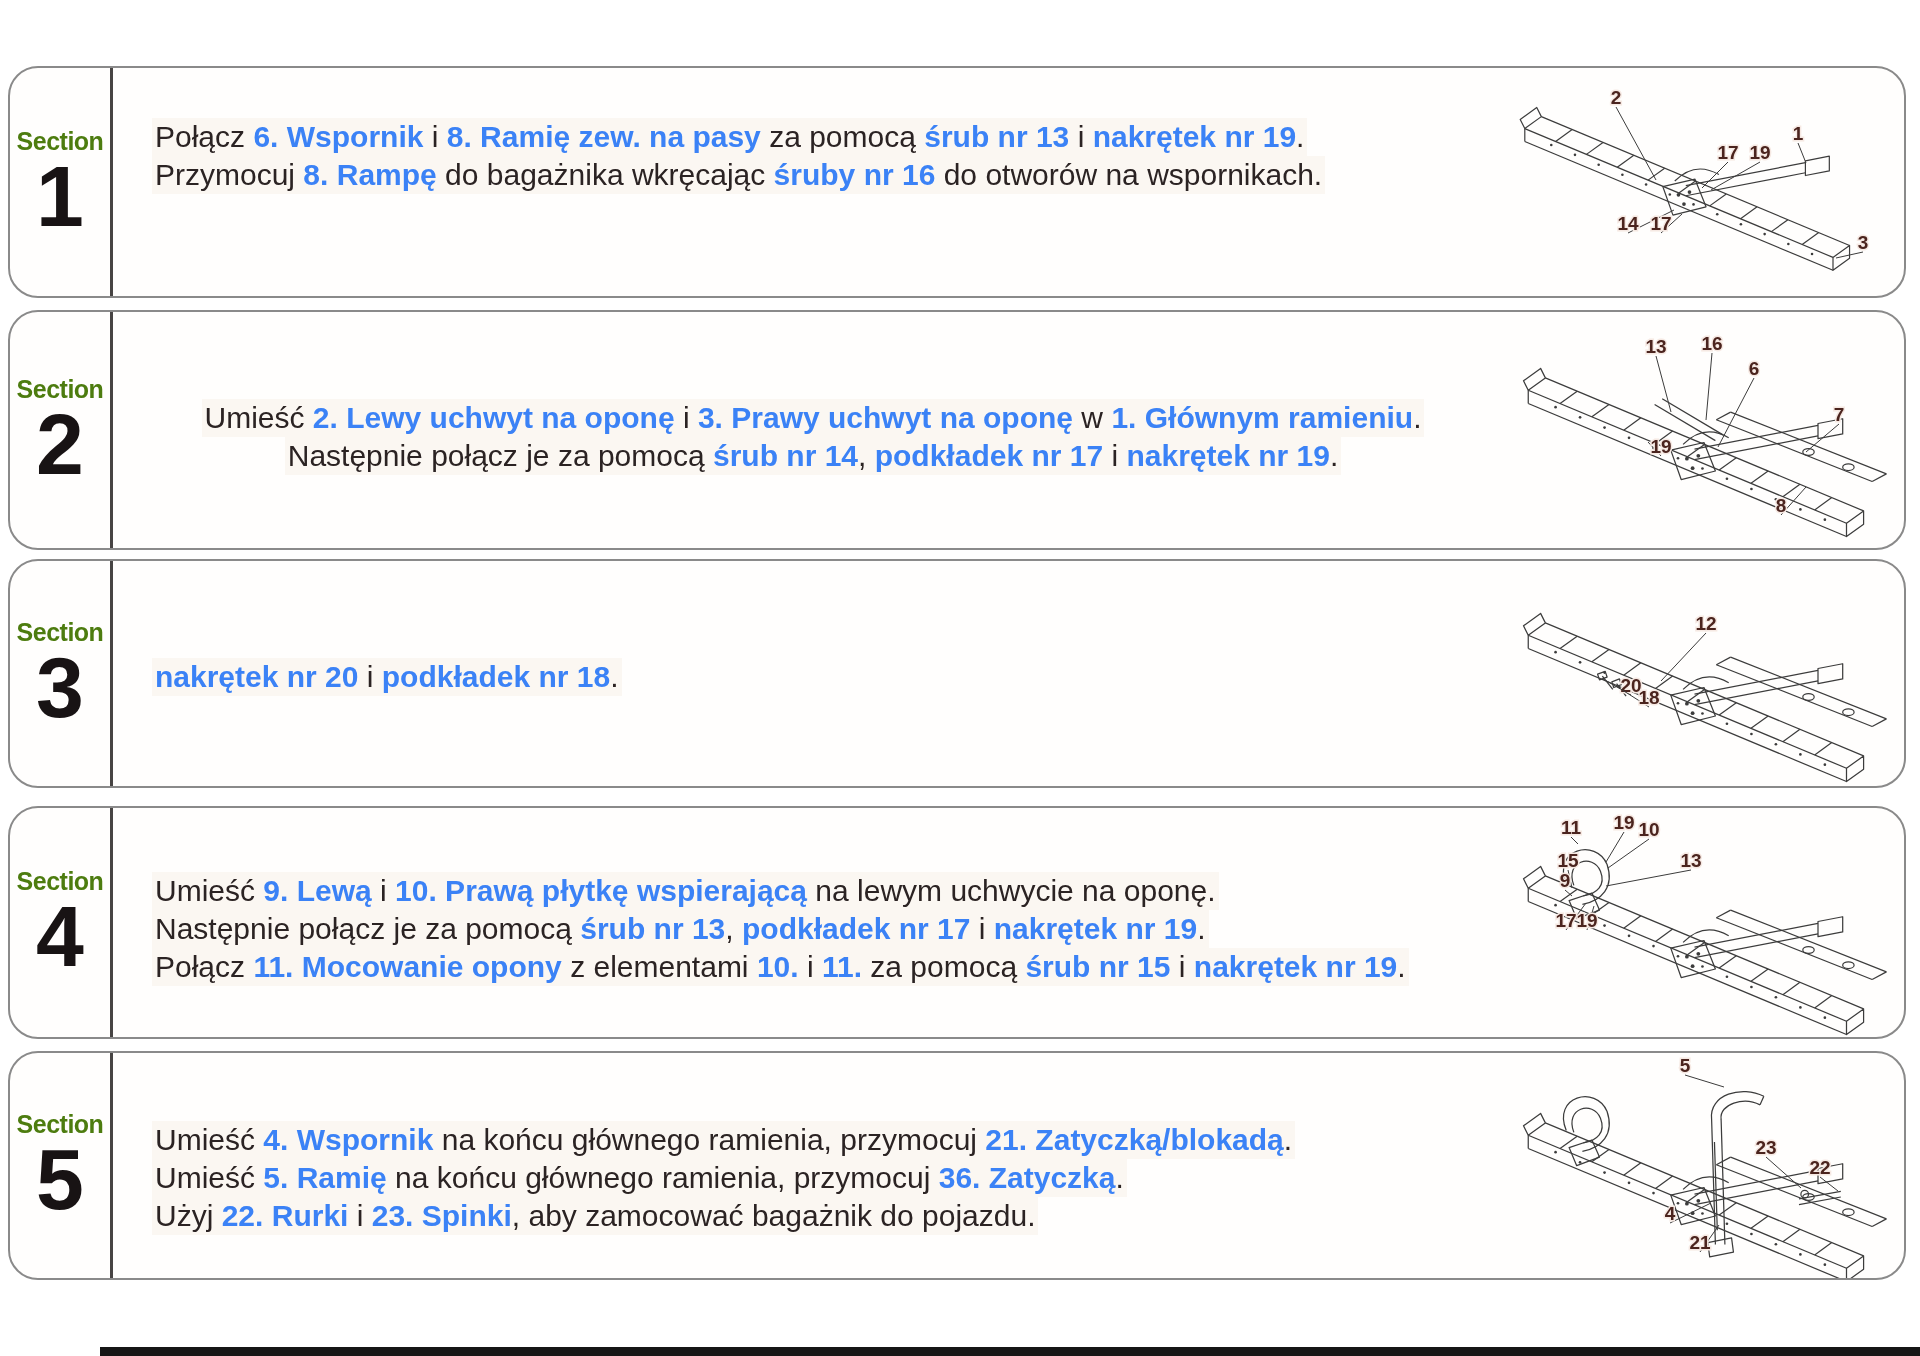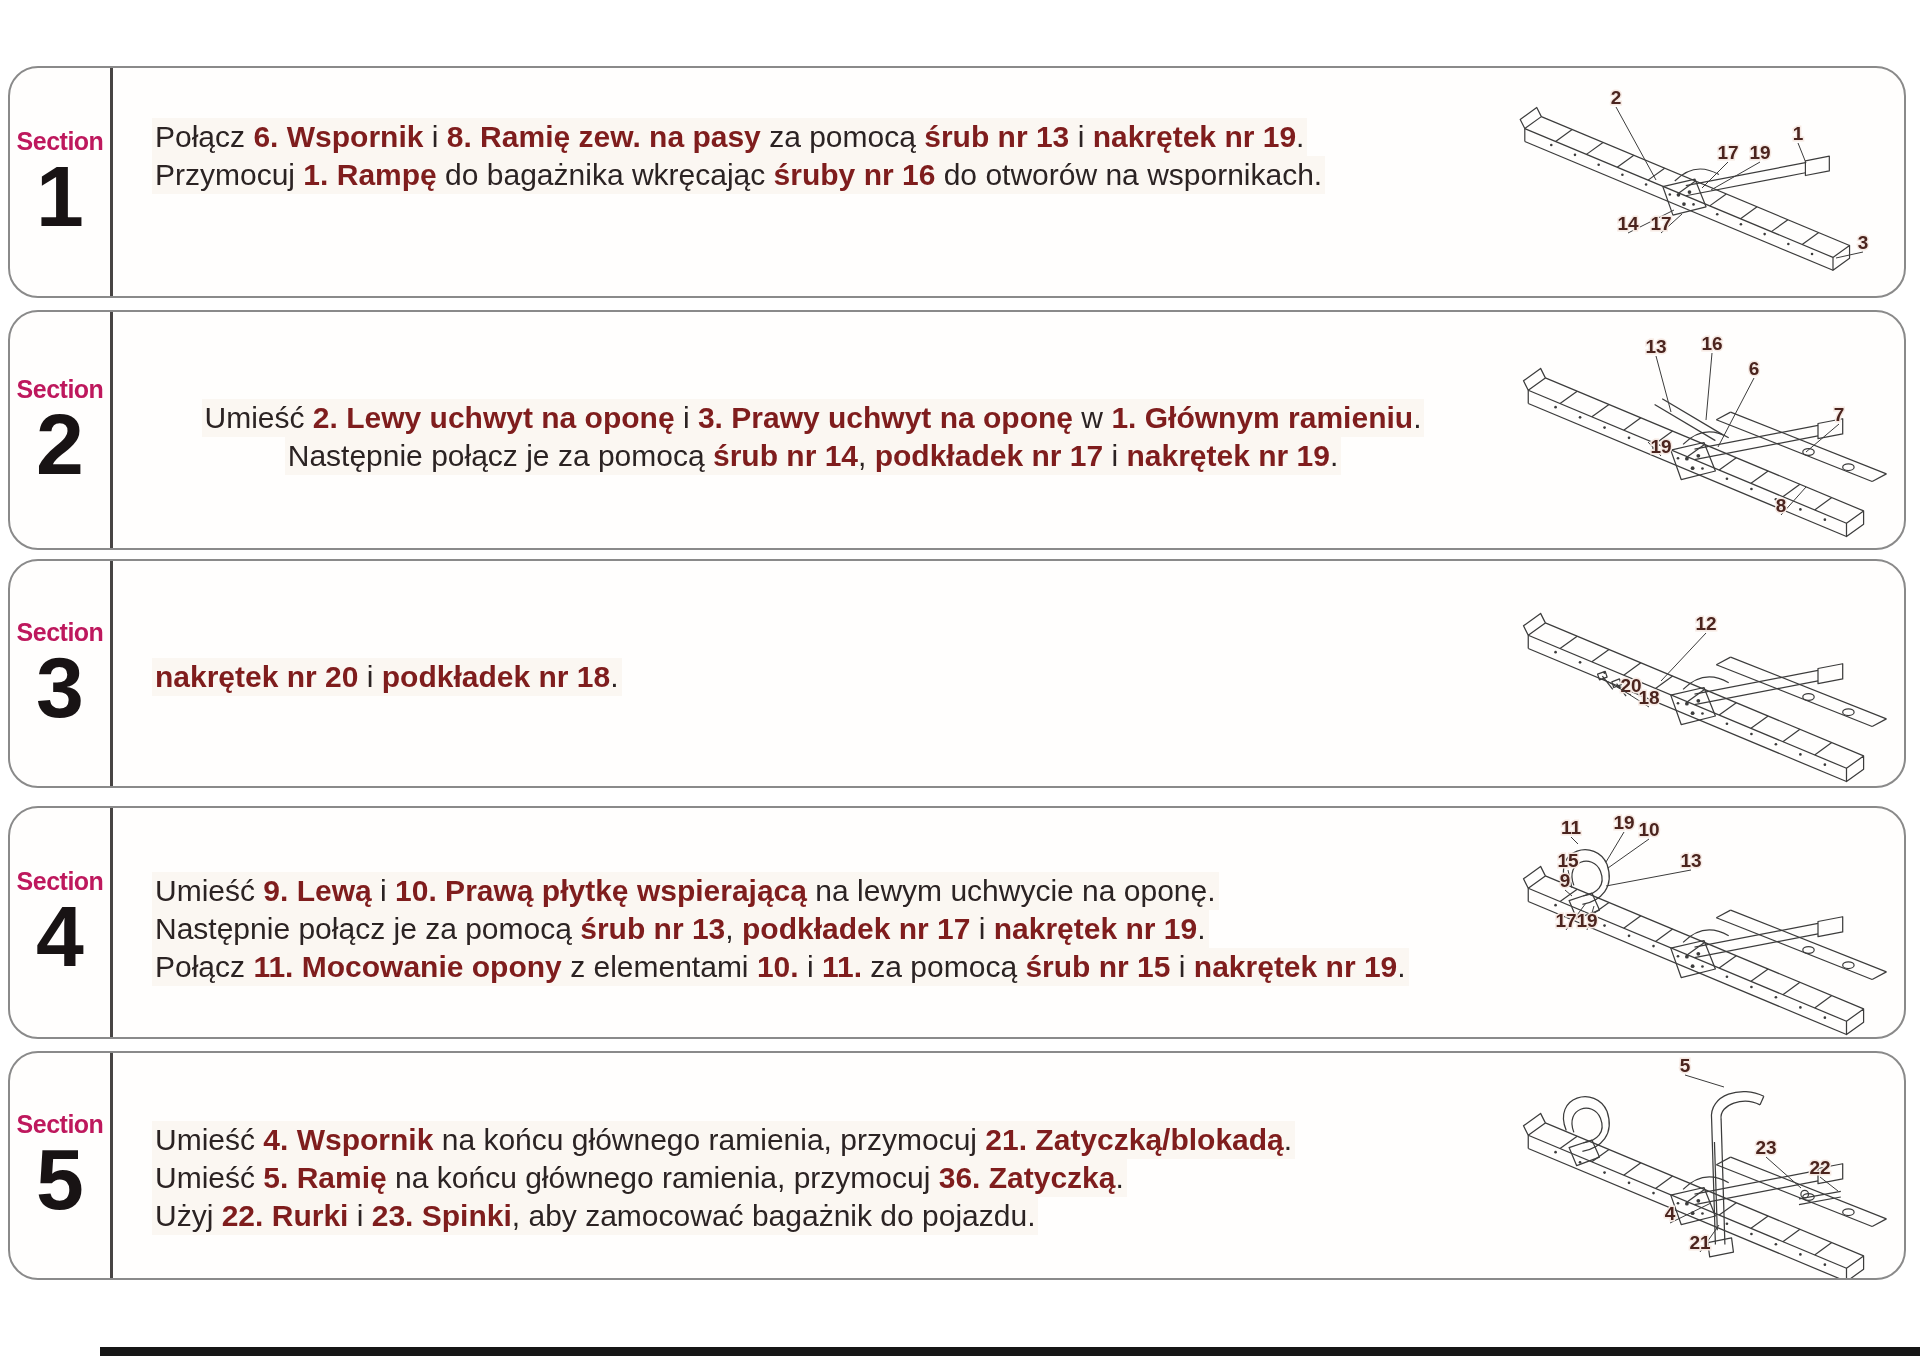--- a/index.html
+++ b/index.html
@@ -8,50 +8,50 @@
     font-family:"Liberation Sans",sans-serif;overflow:hidden;
   }
   .row{
     position:absolute;left:8px;width:1898px;background:#fffefd;
     border:2px solid #8a8a8a;border-radius:30px;box-sizing:border-box;
   }
   .side{
     position:absolute;left:0;top:0;bottom:0;width:100px;
     display:flex;flex-direction:column;align-items:center;justify-content:center;
   }
-  .side-label{font-weight:bold;font-size:25px;color:#be185d;letter-spacing:-0.5px;}
+  .side-label{font-weight:bold;font-size:25px;color:#4d7c0f;letter-spacing:-0.5px;}
   .side-num{font-weight:bold;font-size:86px;color:#181314;line-height:0.95;}
   .vdiv{position:absolute;left:100px;top:0;bottom:0;width:3px;background:#474443;}
   .text{
     position:absolute;left:142px;right:430px;top:0;bottom:0;
     display:flex;flex-direction:column;justify-content:center;align-items:flex-start;
     color:#2b2323;font-size:30px;line-height:38px;
   }
   .line{white-space:pre;background:rgba(247,240,233,0.55);padding:0 3px;}
-  .line .b{font-weight:bold;color:#7f1d1d;}
+  .line .b{font-weight:bold;color:#3b82f6;}
   .diagram{position:absolute;left:1496px;top:0;bottom:0;width:412px;}
   .diagram svg{display:block;}
   .dlabel{
     font-family:"Liberation Sans",sans-serif;font-size:19px;font-weight:bold;
     fill:#4b241e;paint-order:stroke;stroke:#f6e9e3;stroke-width:3px;
   }
   .edge-bar{position:absolute;left:100px;top:1347px;width:1820px;height:9px;background:#161616;}
 </style>
 </head>
 <body>
 
 <div class="row" style="top:66px;height:232px;">
   <div class="side">
     <div class="side-label">Section</div>
     <div class="side-num">1</div>
   </div>
   <div class="vdiv"></div>
   <div class="text" style="padding-bottom:52px;">
       <div class="line"><span>Połącz </span><span class="b">6. Wspornik</span><span> i </span><span class="b">8. Ramię zew. na pasy</span><span> za pomocą </span><span class="b">śrub nr 13</span><span> i </span><span class="b">nakrętek nr 19</span><span>.</span></div>
-      <div class="line"><span>Przymocuj </span><span class="b">1. Rampę</span><span> do bagażnika wkręcając </span><span class="b">śruby nr 16</span><span> do otworów na wspornikach.</span></div>
+      <div class="line"><span>Przymocuj </span><span class="b">8. Rampę</span><span> do bagażnika wkręcając </span><span class="b">śruby nr 16</span><span> do otworów na wspornikach.</span></div>
     </div>
   <div class="diagram">
     <svg width="410" height="228">
         <g transform="translate(5,10) scale(0.92)" stroke="#3c3c3c" fill="none" stroke-width="1.3" stroke-linejoin="round">
           <line x1="15" y1="55" x2="350" y2="195"></line>
           <line x1="33" y1="42" x2="368" y2="182"></line>
           <polygon points="15,55 33,42 28,32 10,45"></polygon>
           <line x1="15" y1="69" x2="350" y2="209"></line>
           <line x1="15" y1="55" x2="15" y2="69"></line>
           <polygon points="350,195 368,182 368,196 350,209"></polygon>

